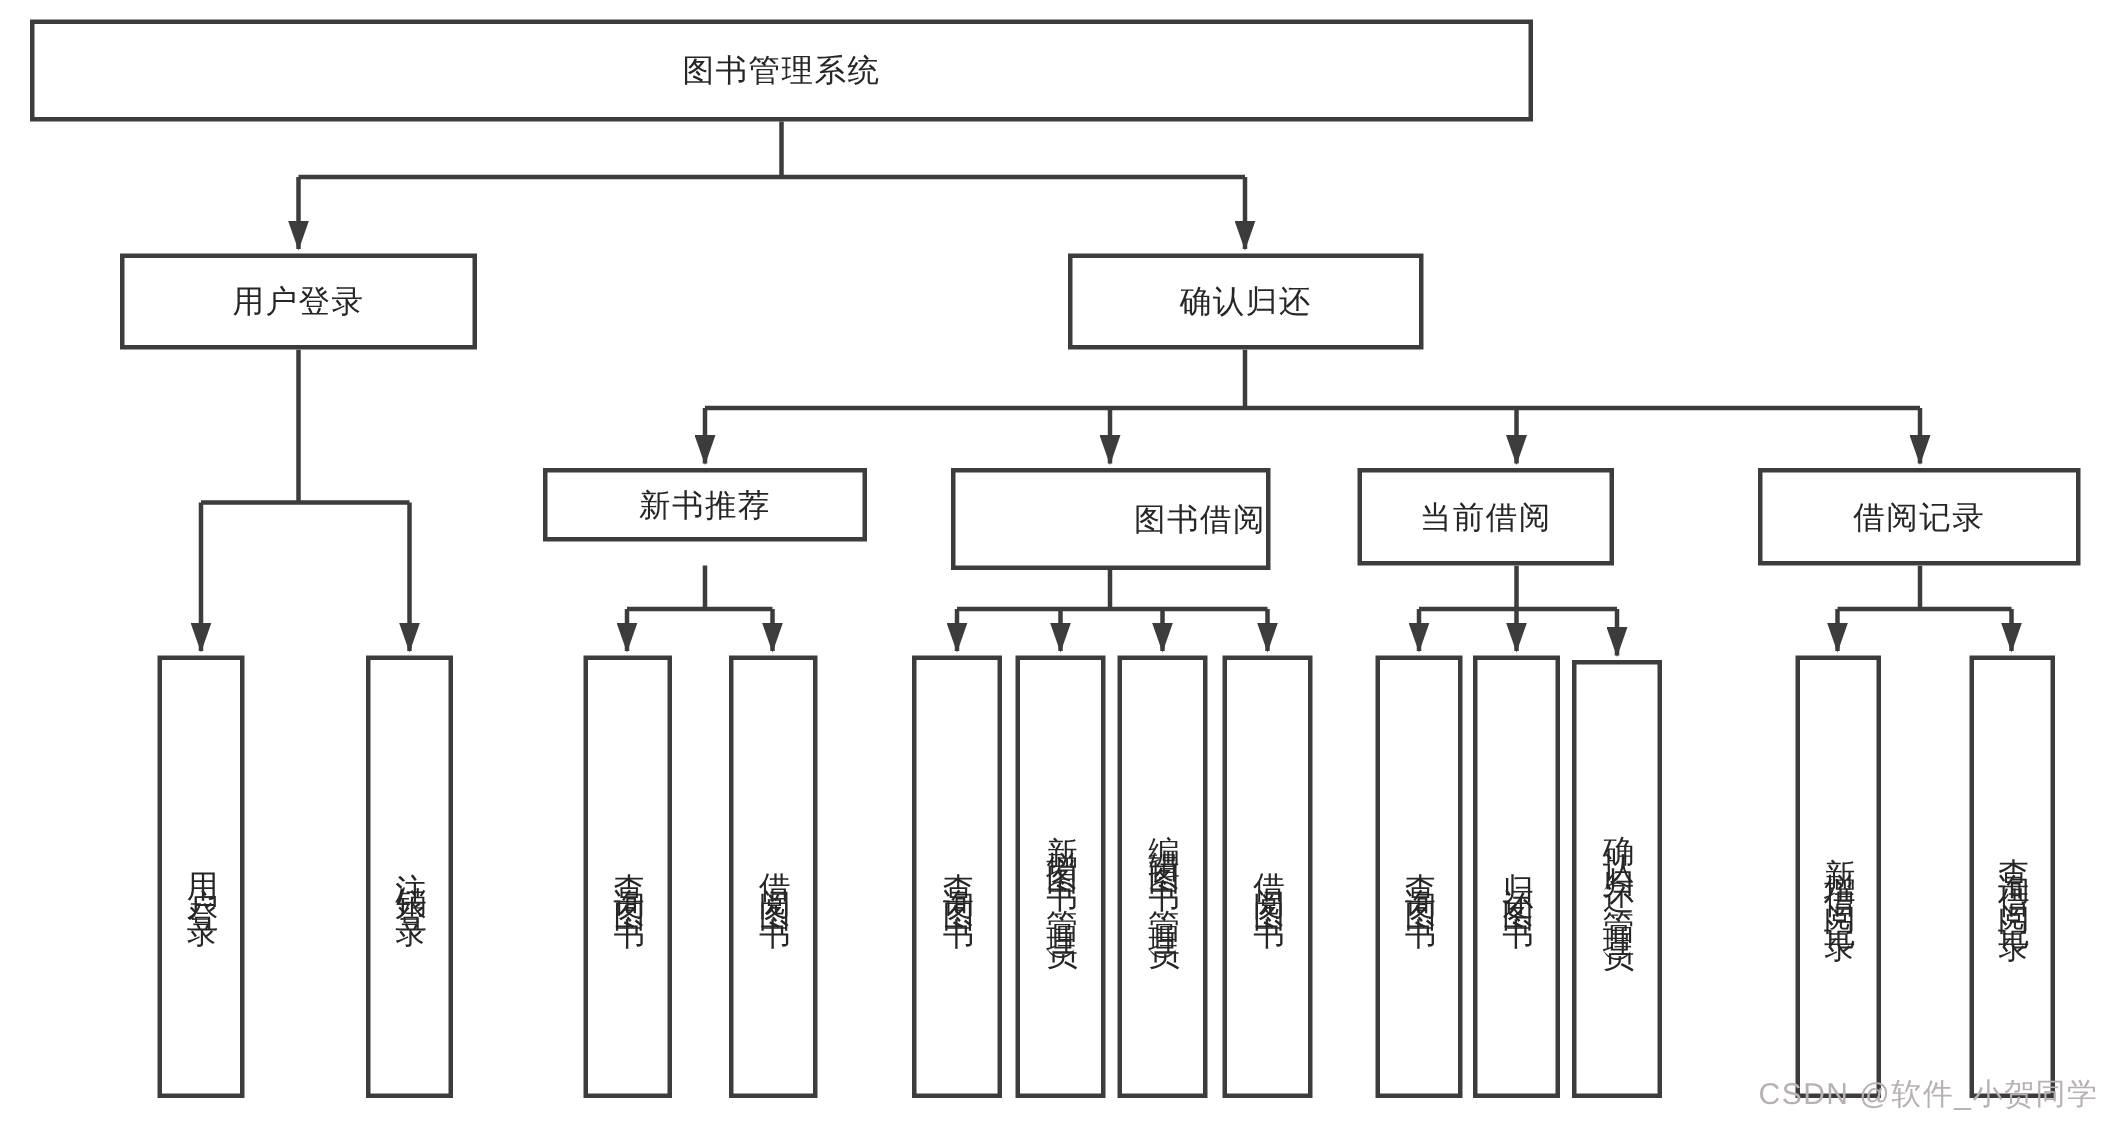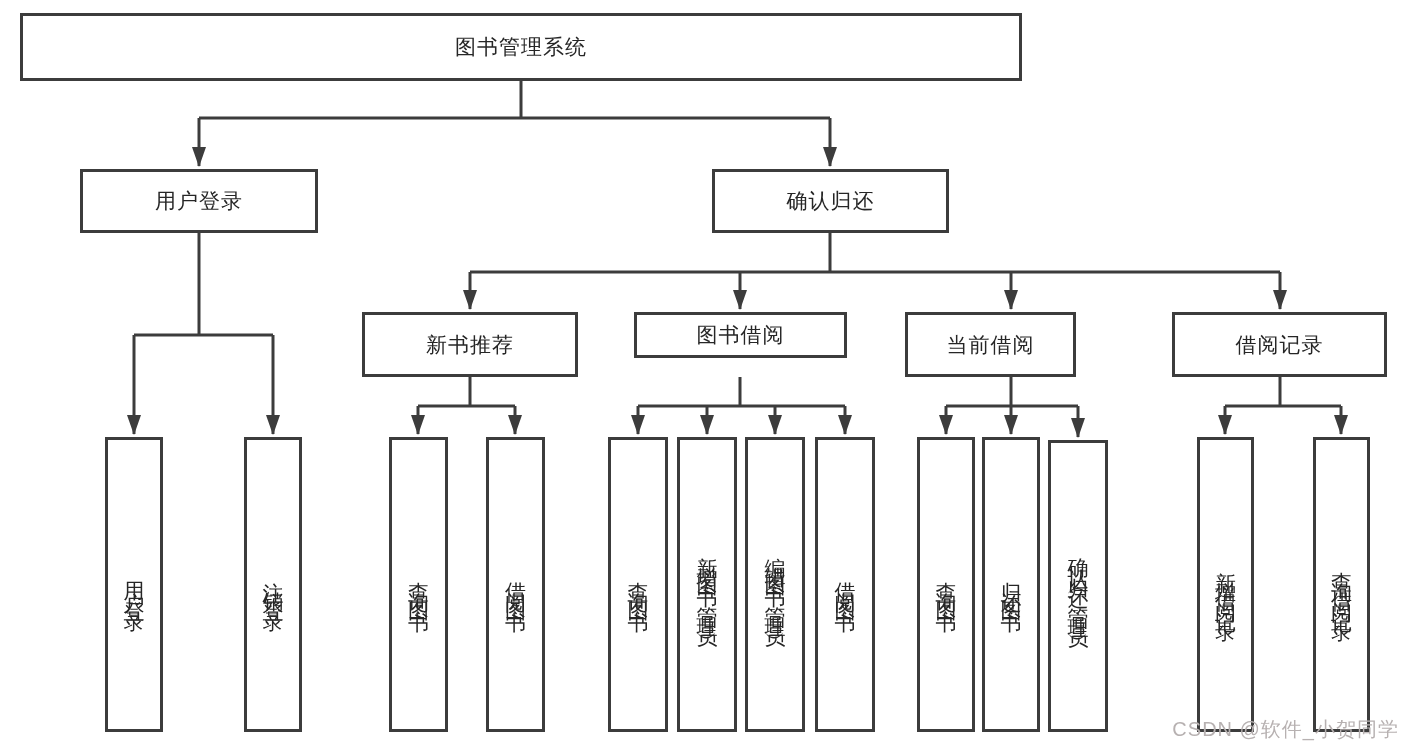--- a/index.html
+++ b/index.html
@@ -36,22 +36,22 @@
     text-orientation: mixed;
     letter-spacing: 10px;
     font-size: 21px;
   }
   
   .b-root        { left: 20px;   top: 13px;  width: 1002px; height: 68px; }
   
   .b-user-login  { left: 80px;   top: 169px; width: 238px;  height: 64px; }
   .b-book-mgmt   { left: 712px;  top: 169px; width: 237px;  height: 64px; }
   
-  .b-new-rec     { left: 362px;  top: 312px; width: 216px;  height: 65px; align-items: center; }
-  .b-borrow      { left: 634px;  top: 312px; width: 213px;  height: 46px; }
+  .b-new-rec     { left: 362px;  top: 312px; width: 216px;  height: 49px; align-items: center; }
+  .b-borrow      { left: 634px;  top: 312px; width: 213px;  height: 68px; justify-content: flex-end; }
   .b-current     { left: 905px;  top: 312px; width: 171px;  height: 65px; }
   .b-record      { left: 1172px; top: 312px; width: 215px;  height: 65px; }
   
   .leaf          { top: 437px; height: 295px; }
   .l-user-login  { left: 105px;  width: 58px; }
   .l-logout      { left: 244px;  width: 58px; }
   .l-rec-query   { left: 389px;  width: 59px; }
   .l-rec-borrow  { left: 486px;  width: 59px; }
   .l-bb-query    { left: 608px;  width: 60px; }
   .l-bb-add      { left: 677px;  width: 60px; }

